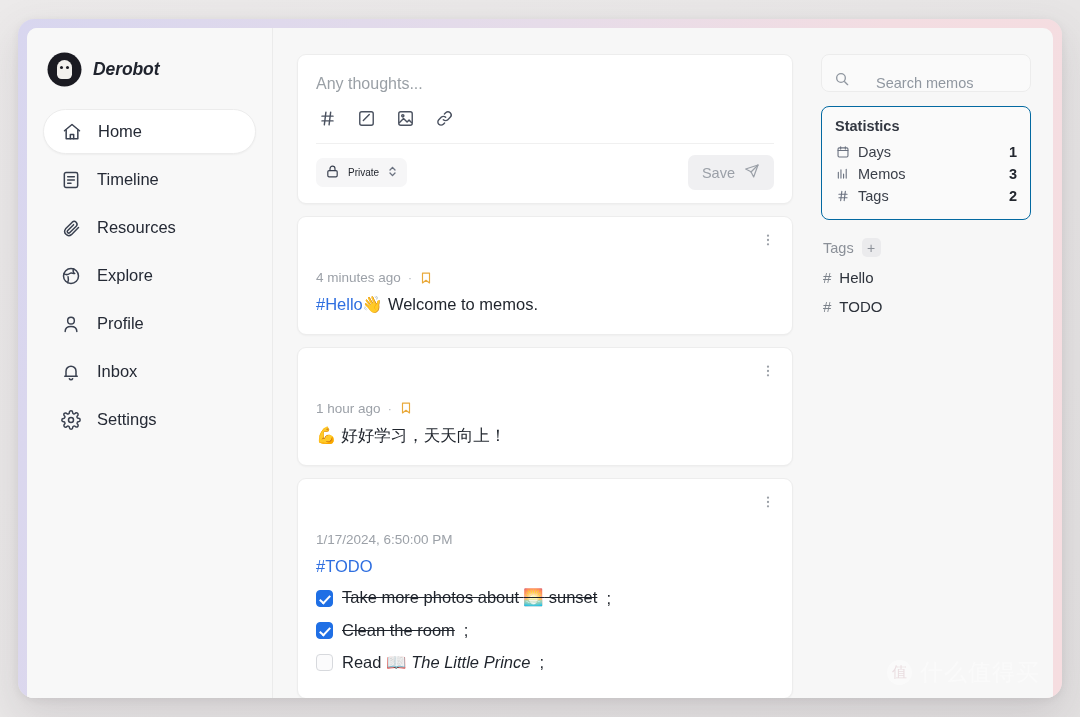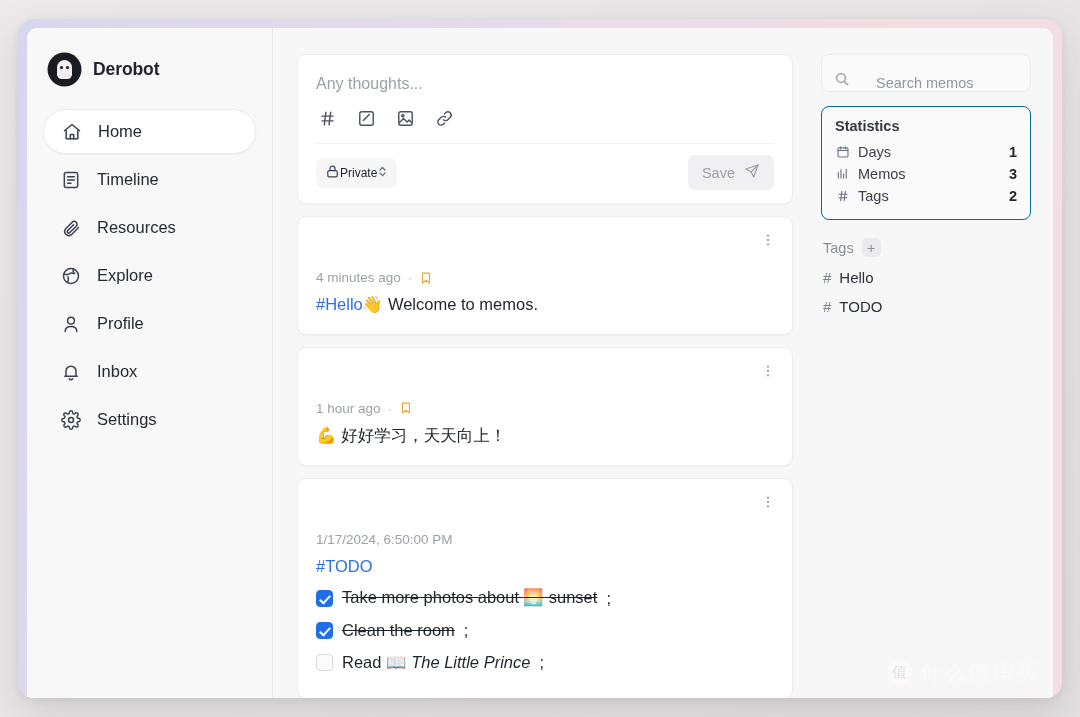--- a/index.html
+++ b/index.html
@@ -48,20 +48,21 @@
     border-right: 1px solid #ebebeb;
     padding: 22px 16px 0 16px;
   }
 
   .brand {
     display: flex;
     align-items: center;
     gap: 13px;
     padding: 4px 6px 0 6px;
     margin-bottom: 24px;
+    font-style: italic;
   }
   .avatar {
     width: 31px; height: 31px;
     border-radius: 50%;
     background: #1b1b22;
     position: relative;
     flex: 0 0 31px;
     overflow: hidden;
     box-shadow: 0 0 0 1.5px #1b1b22;
   }
@@ -147,24 +148,25 @@
   }
   .editor-footer {
     display: flex;
     align-items: center;
     justify-content: space-between;
     padding: 11px 0 13px 0;
   }
   .visibility-select {
     display: flex;
     align-items: center;
+    gap: 8px;
     background: #f6f6f7;
     border-radius: 7px;
     padding: 6px 9px;
-    font-size: 12px;
+    font-size: 10px;
     color: #23272f;
     cursor: pointer;
   }
   .save-btn {
     display: flex;
     align-items: center;
     gap: 9px;
     background: #f0f0f2;
     color: #9ba0a8;
     border: none;

